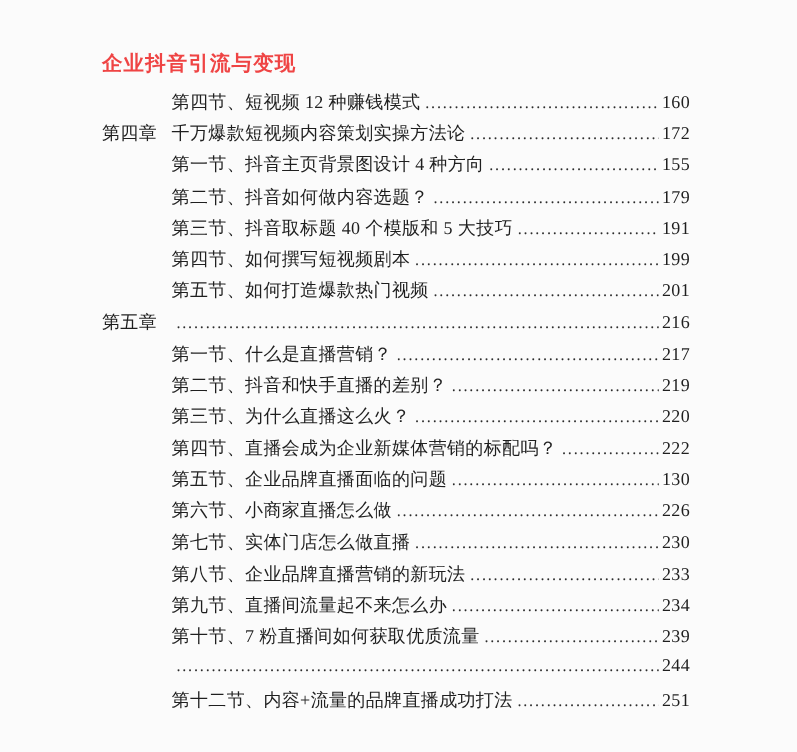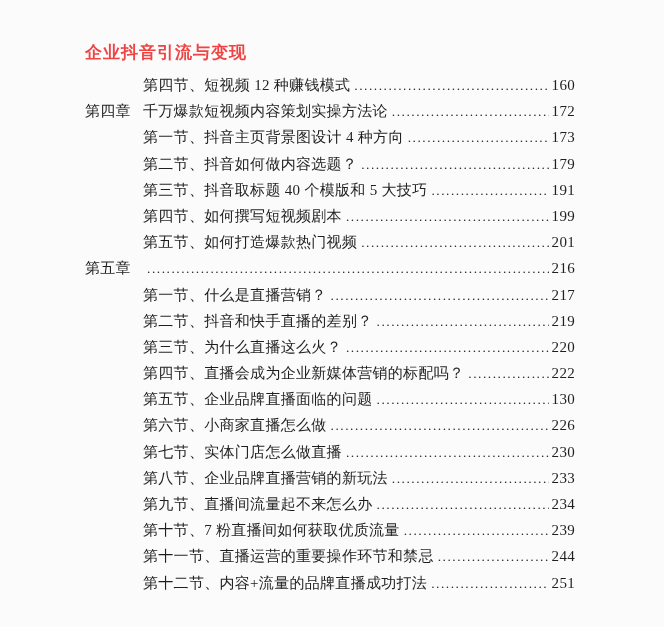--- a/index.html
+++ b/index.html
@@ -82,21 +82,21 @@
     <span class="chap-num">第四章</span>
     <span class="entry-label">千万爆款短视频内容策划实操方法论</span>
     <span class="dots">............................................................................................................................................................................................................................................................................................................</span>
     <span class="pagenum">172</span>
   </div>
 
   <div class="toc-row section">
 
     <span class="entry-label">第一节、抖音主页背景图设计 4 种方向</span>
     <span class="dots">............................................................................................................................................................................................................................................................................................................</span>
-    <span class="pagenum">173</span>
+    <span class="pagenum">155</span>
   </div>
 
   <div class="toc-row section">
 
     <span class="entry-label">第二节、抖音如何做内容选题？</span>
     <span class="dots">............................................................................................................................................................................................................................................................................................................</span>
     <span class="pagenum">179</span>
   </div>
 
   <div class="toc-row section">
@@ -191,21 +191,20 @@
 
   <div class="toc-row section">
 
     <span class="entry-label">第十节、7 粉直播间如何获取优质流量</span>
     <span class="dots">............................................................................................................................................................................................................................................................................................................</span>
     <span class="pagenum">239</span>
   </div>
 
   <div class="toc-row section">
 
-    <span class="entry-label">第十一节、直播运营的重要操作环节和禁忌</span>
     <span class="dots">............................................................................................................................................................................................................................................................................................................</span>
     <span class="pagenum">244</span>
   </div>
 
   <div class="toc-row section">
 
     <span class="entry-label">第十二节、内容+流量的品牌直播成功打法</span>
     <span class="dots">............................................................................................................................................................................................................................................................................................................</span>
     <span class="pagenum">251</span>
   </div>

